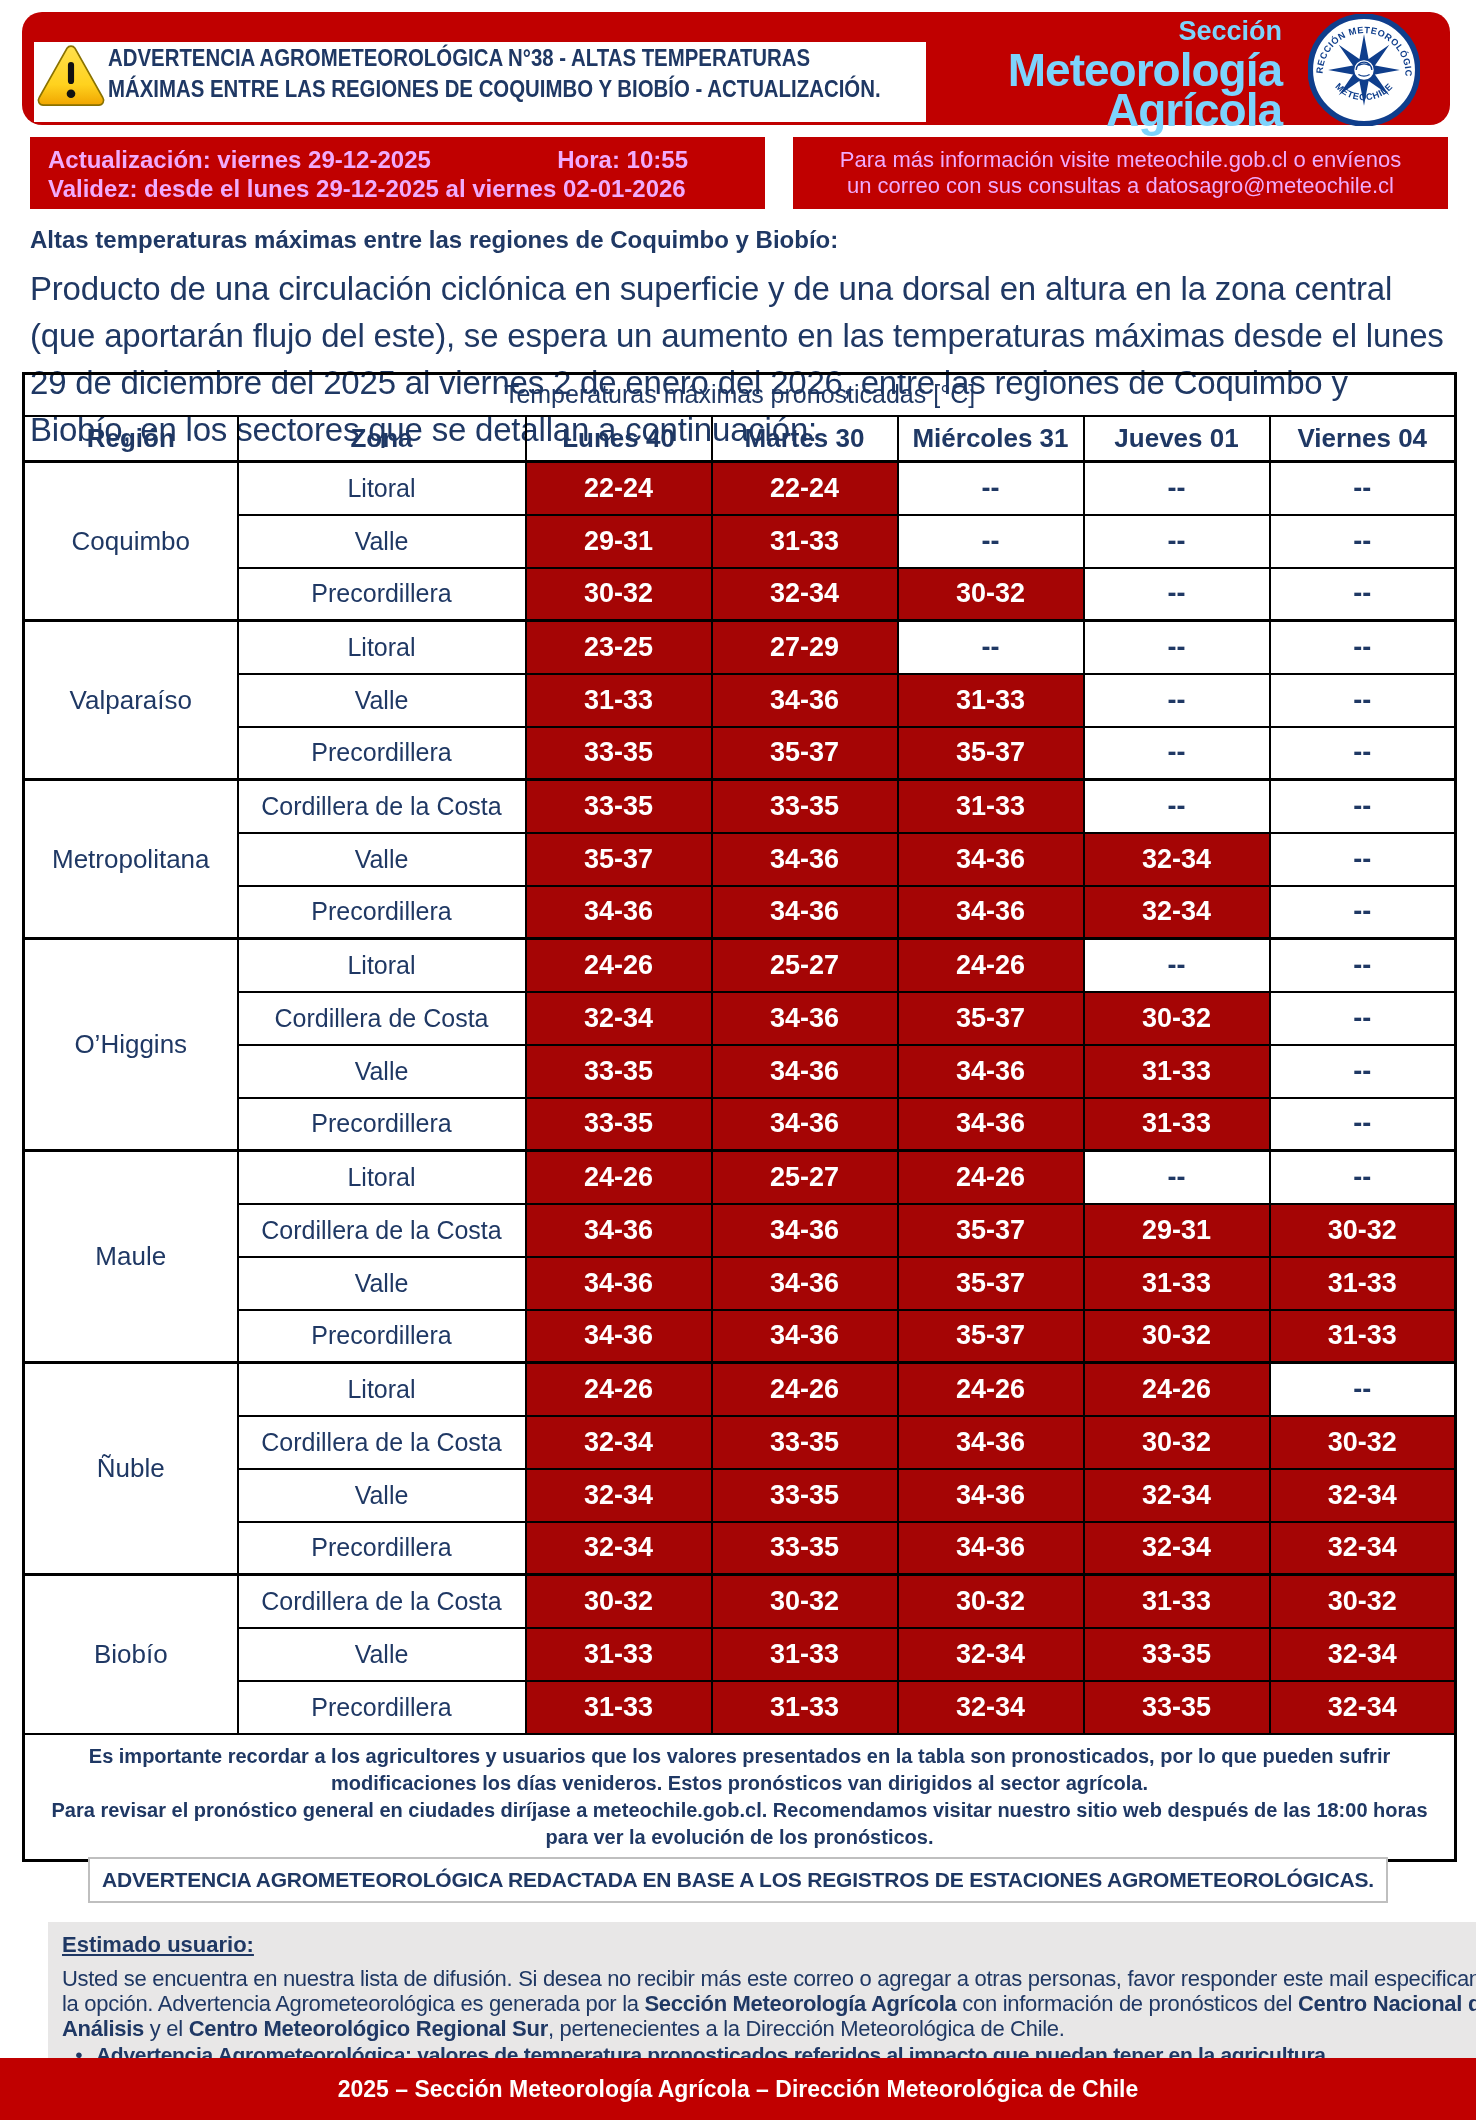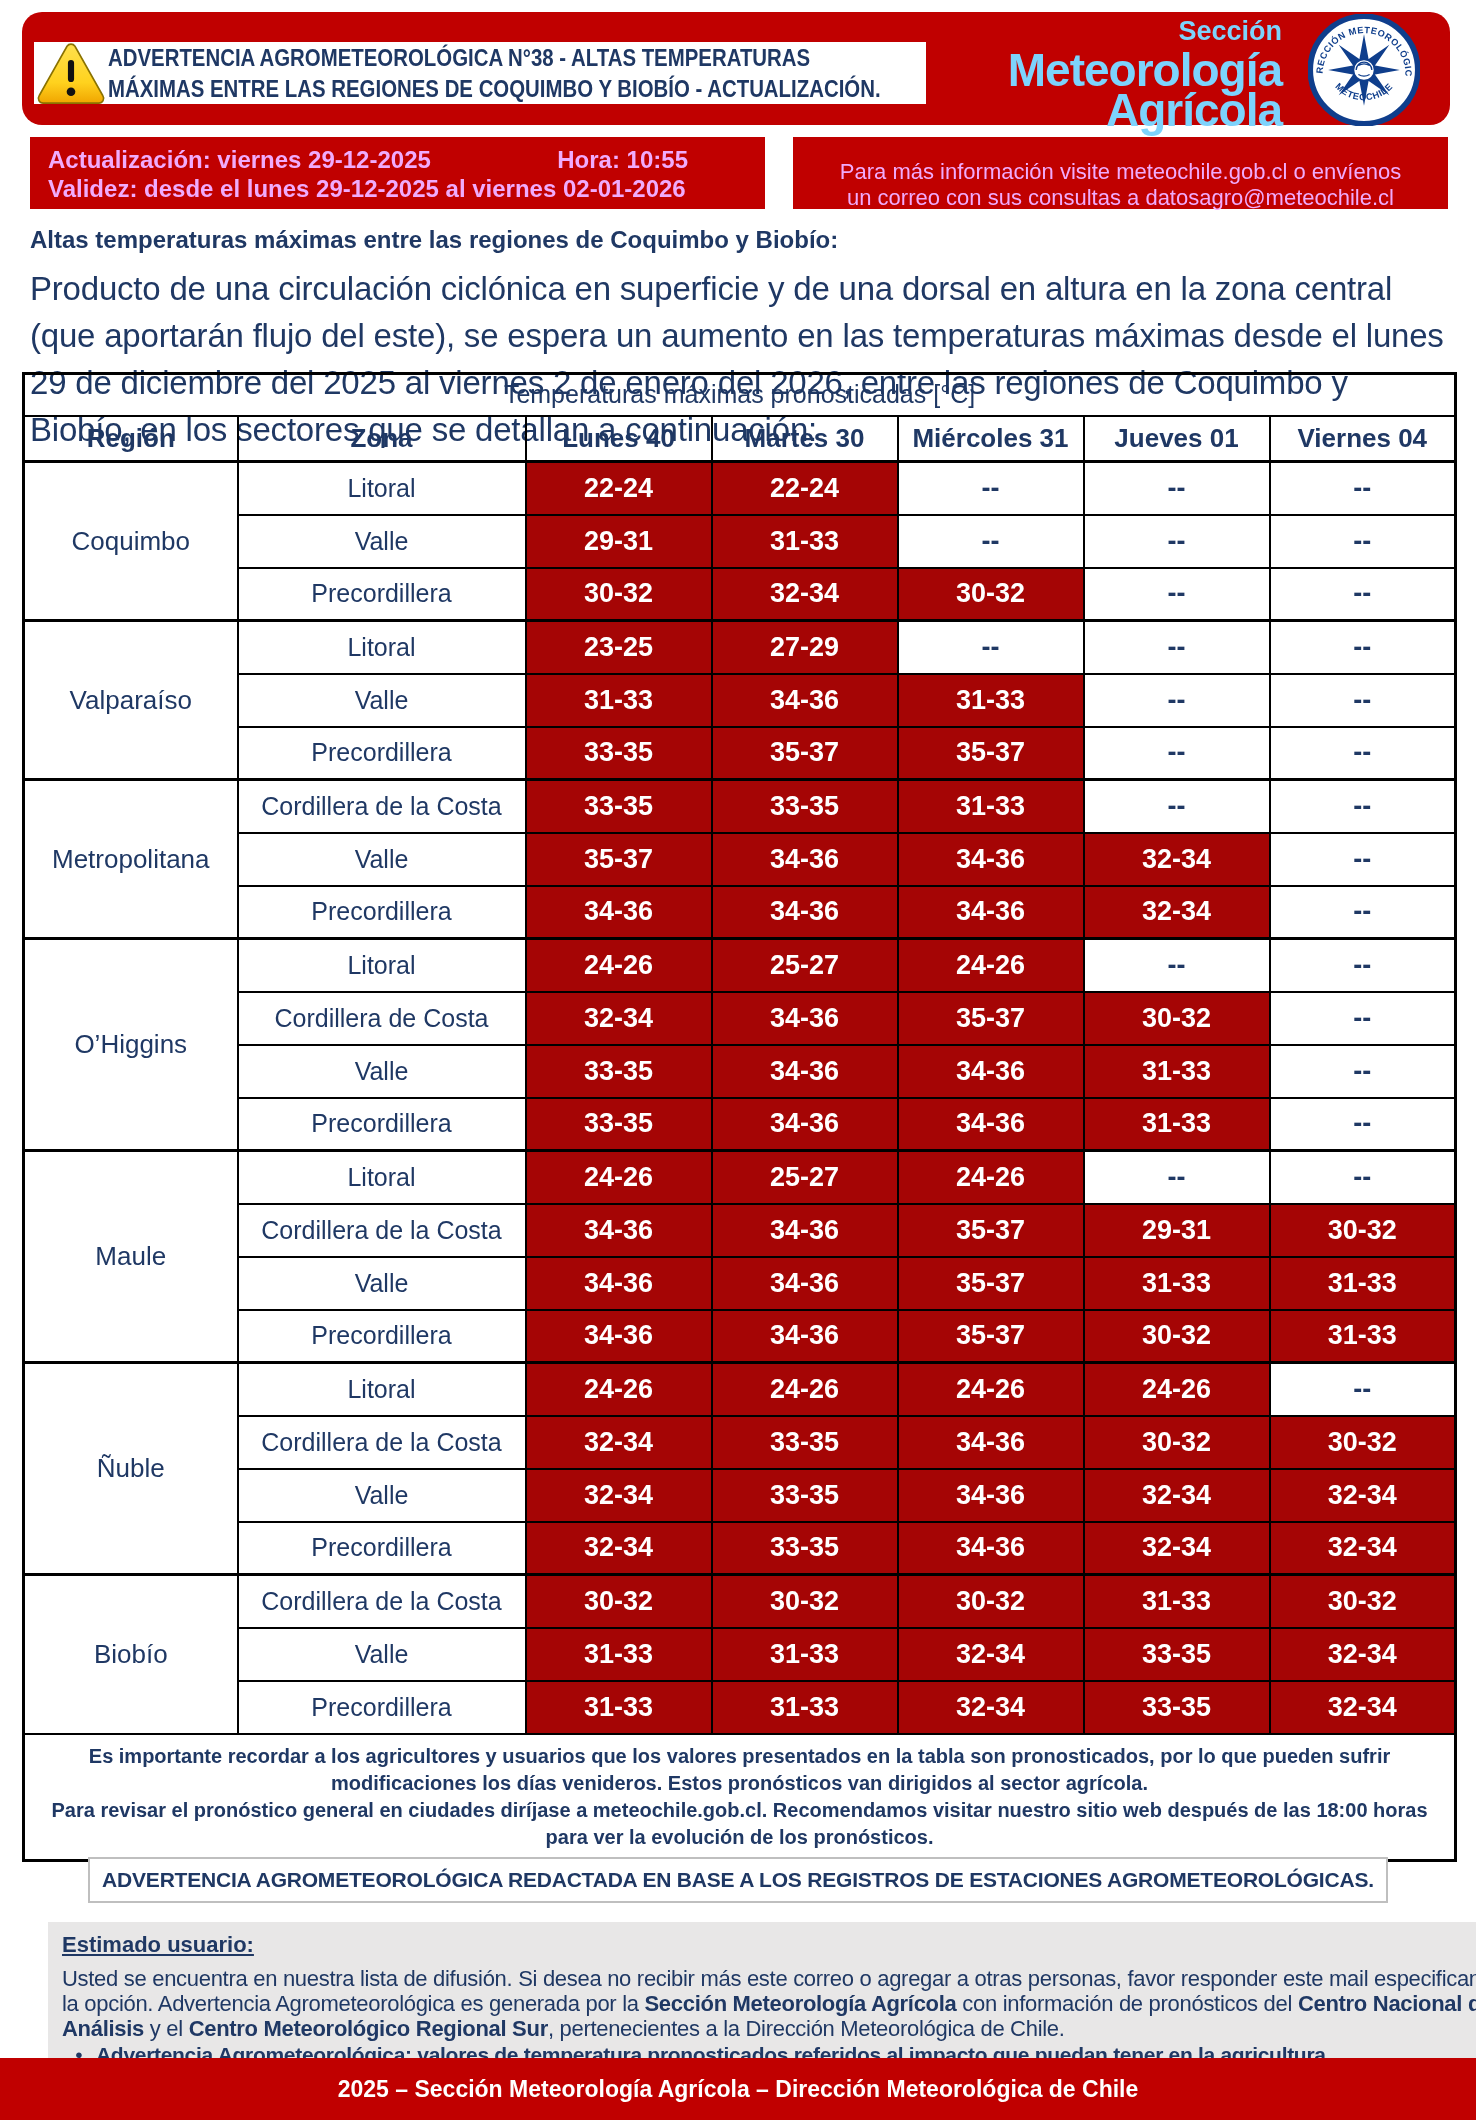--- a/index.html
+++ b/index.html
@@ -10,42 +10,42 @@
     font-family: "Liberation Sans", sans-serif;
     color: #1F3864;
     overflow: hidden;
   }
   
   .banner {
     position: absolute; left: 22px; top: 12px; width: 1428px; height: 113px;
     background: #C00000; border-radius: 20px;
   }
   .banner-white {
-    position: absolute; left: 12px; top: 30px; width: 892px; height: 62px;
-    background: #ffffff; display: flex; align-items: center;
+    position: absolute; left: 12px; top: 30px; width: 892px; height: 80px;
+    background: #ffffff; display: flex; align-items: flex-start;
   }
   .warn-wrap { width: 160px; display:flex; justify-content:center; }
   .title-lines { flex: 1; }
   .title-line {
     font-weight: bold; font-size: 24px; line-height: 31px; color: #1F3864;
     transform: scaleX(.85); transform-origin: 0 50%; white-space: nowrap;
   }
   .brand {
     position: absolute; right: 168px; top: 6px; text-align: right;
     color: #7dd3fc; font-weight: bold; line-height: 1;
   }
   .brand .b1 { font-size: 27px; margin-bottom: 2px; }
   .brand .b2 { font-size: 46px; letter-spacing: -1px; }
   .brand .b3 { font-size: 46px; letter-spacing: -1px; margin-top: -6px; }
   .emblem { position: absolute; right: 30px; top: 2px; width: 112px; height: 112px; }
 
   
   .bar { position: absolute; top: 137px; height: 72px; background: #C00000; color:#f0abfc; }
   .bar-left  { left: 30px;  width: 735px; padding: 8px 18px 0 18px; }
-  .bar-right { left: 793px; width: 655px; padding: 22px 10px 0 10px; text-align: center; }
+  .bar-right { left: 793px; width: 655px; padding: 10px 10px 0 10px; text-align: center; }
   .bar-l1 { display:flex; justify-content: space-between; width: 640px;
             font-weight:bold; font-size: 24px; line-height: 29px; white-space: nowrap;}
   .bar-l2 { font-weight:bold; font-size: 24px; line-height: 29px; white-space: nowrap;}
   .bar-right div { font-size: 22px; line-height: 26px; }
 
   
   .intro-heading { position:absolute; left:30px; top:226px; font-weight:bold; font-size:24px; }
   .intro-par { position:absolute; left:30px; top:266px; width:1414px;
                font-size:33px; line-height:1.42; letter-spacing:-0.2px; }
 

